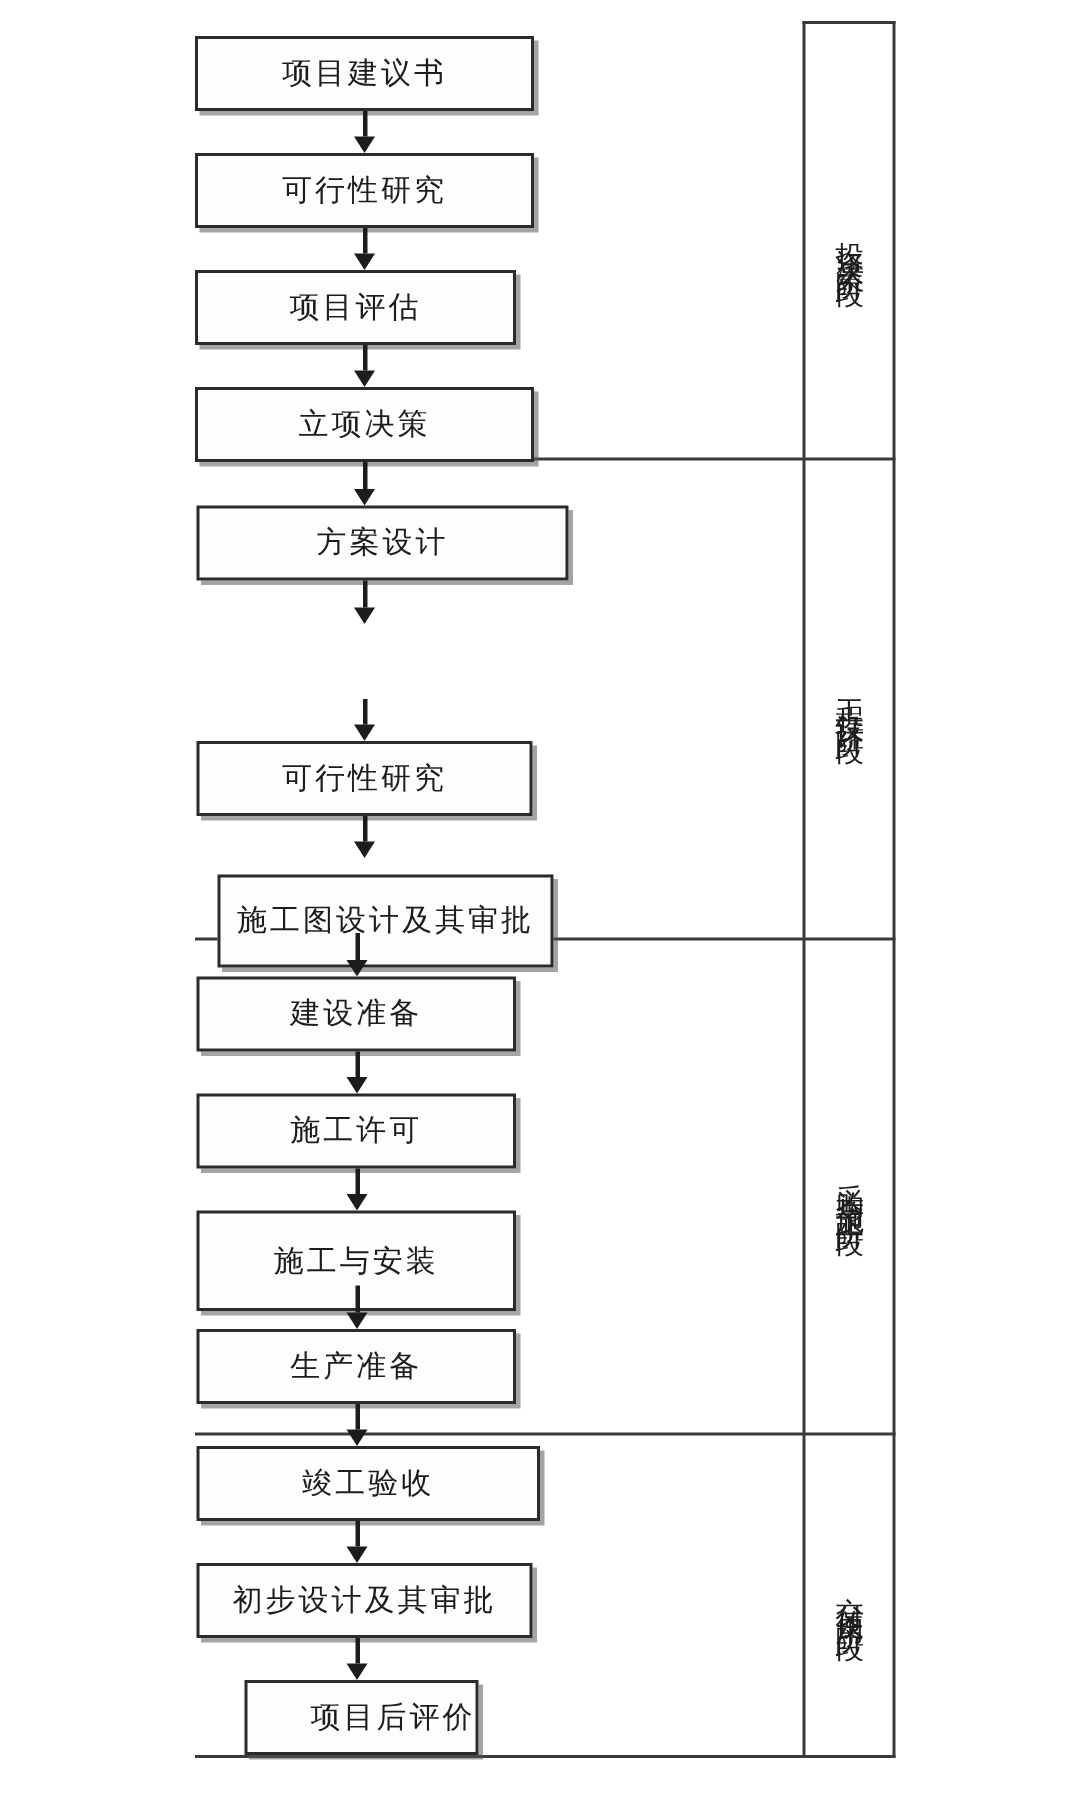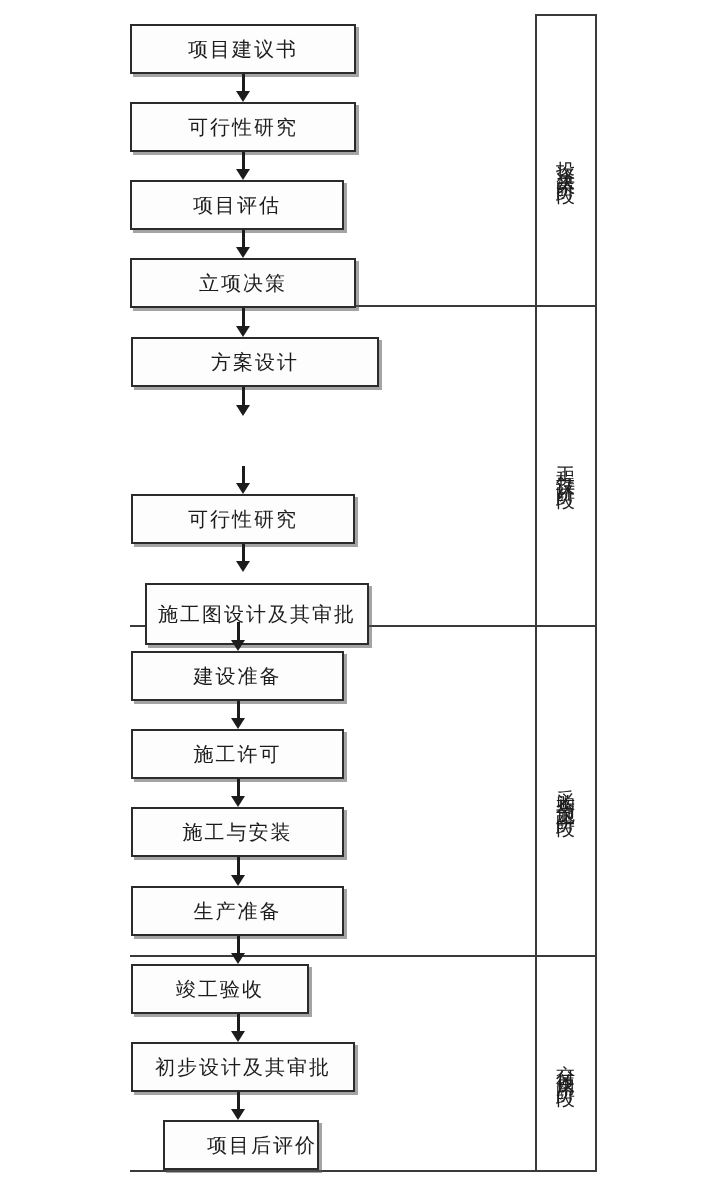--- a/index.html
+++ b/index.html
@@ -117,28 +117,28 @@
   <div class="node" style="left:131px; top:583px; width:224px; height:62px;margin-left:14px;">
     <span class="node-label">施工图设计及其审批</span>
   </div>
 
   <div class="node" style="left:131px; top:651px; width:213px; height:50px;">
     <span class="node-label">建设准备</span>
   </div>
   <div class="node" style="left:131px; top:729px; width:213px; height:50px;">
     <span class="node-label">施工许可</span>
   </div>
-  <div class="node" style="left:131px; top:807px; width:213px; height:50px;">
+  <div class="node" style="left:131px; top:807px; width:213px; height:67px;">
     <span class="node-label">施工与安装</span>
   </div>
   <div class="node" style="left:131px; top:886px; width:213px; height:50px;">
     <span class="node-label">生产准备</span>
   </div>
 
-  <div class="node" style="left:131px; top:964px; width:178px; height:50px;">
+  <div class="node" style="left:131px; top:964px; width:229px; height:50px;">
     <span class="node-label">竣工验收</span>
   </div>
   <div class="node" style="left:131px; top:1042px; width:224px; height:50px;">
     <span class="node-label">初步设计及其审批</span>
   </div>
   <div class="node" style="left:163px; top:1120px; width:156px; height:50px;justify-content:flex-end;">
     <span class="node-label">项目后评价</span>
   </div>
 
   <div class="arrow" style="left:242px; top:74px; height:17px;"></div>

